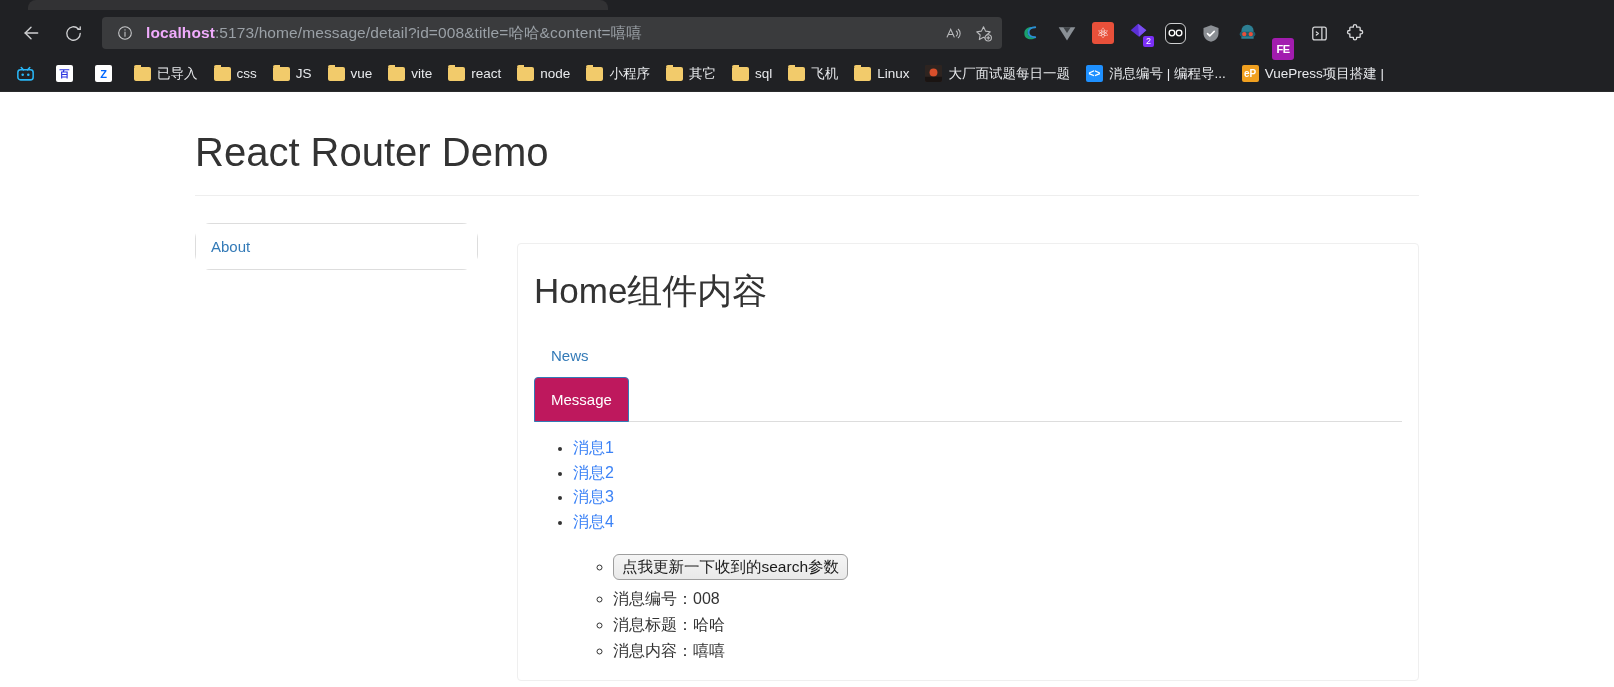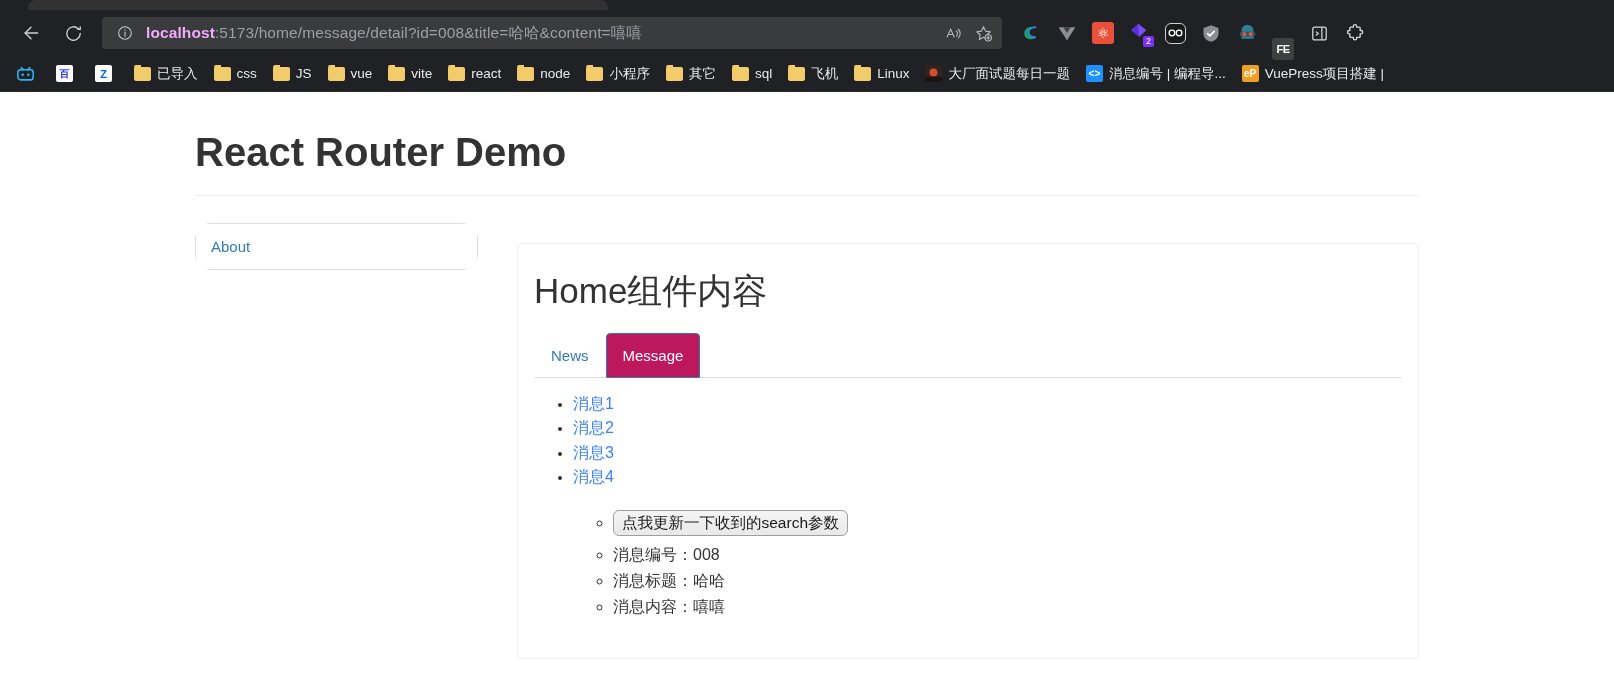--- a/index.html
+++ b/index.html
@@ -174,21 +174,21 @@
     padding: 0 15px;
   }
   .page-header {
     padding-top: 38px;
     padding-bottom: 9px;
     margin-bottom: 0;
   }
   .page-header h1 {
     margin: 0;
     font-size: 40px;
-    font-weight: 700;
+    font-weight: 400;
     line-height: 1.1;
     color: #333;
   }
   hr.top-rule {
     border: 0;
     border-top: 1px solid #eeeeee;
     margin: 12px 0 0 0;
   }
 
   .row {
@@ -237,20 +237,21 @@
     padding-left: 0;
   }
 
   .tabbar {
     display: flex;
     align-items: flex-start;
     border-bottom: 1px solid #ddd;
     margin-top: 22px;
     padding-left: 0;
     list-style: none;
+    flex-direction: column;
   }
   .tab {
     padding: 11px 16px;
     font-size: 15px;
     color: #337ab7;
     border: 1px solid transparent;
     border-radius: 4px 4px 0 0;
     margin-bottom: -1px;
     text-decoration: none;
     line-height: 1.42;
@@ -400,21 +401,21 @@
         <span class="glyph" style="background:transparent;">
           <svg width="21" height="21" viewBox="0 0 24 24">
             <path d="M5 9a7 7 0 0 1 14 0v9H5z" fill="#2d7f93"></path>
             <rect x="3" y="10" width="18" height="5.5" rx="2.6" fill="#1d5b6c"></rect>
             <circle cx="8.3" cy="12.7" r="2.5" fill="#e8503a"></circle>
             <circle cx="15.7" cy="12.7" r="2.5" fill="#e8503a"></circle>
           </svg>
         </span>
       </div>
       <div class="ext">
-        <span class="glyph" style="background:#404040;color:#fff;font-size:11px;letter-spacing:-.5px;margin-top:32px;">FE</span>
+        <span class="glyph" style="background:#a21caf;color:#fff;font-size:11px;letter-spacing:-.5px;margin-top:32px;">FE</span>
       </div>
       <div class="ext">
         <span class="glyph" style="background:transparent;">
           <svg width="19" height="19" viewBox="0 0 24 24" fill="none" stroke="#d6d7d9" stroke-width="1.6">
             <rect x="3.5" y="4" width="17" height="16" rx="2.4"></rect>
             <line x1="15" y1="4" x2="15" y2="20"></line>
             <polyline points="8 10 10.5 12 8 14" stroke-linecap="round" stroke-linejoin="round"></polyline>
           </svg>
         </span>
       </div>

